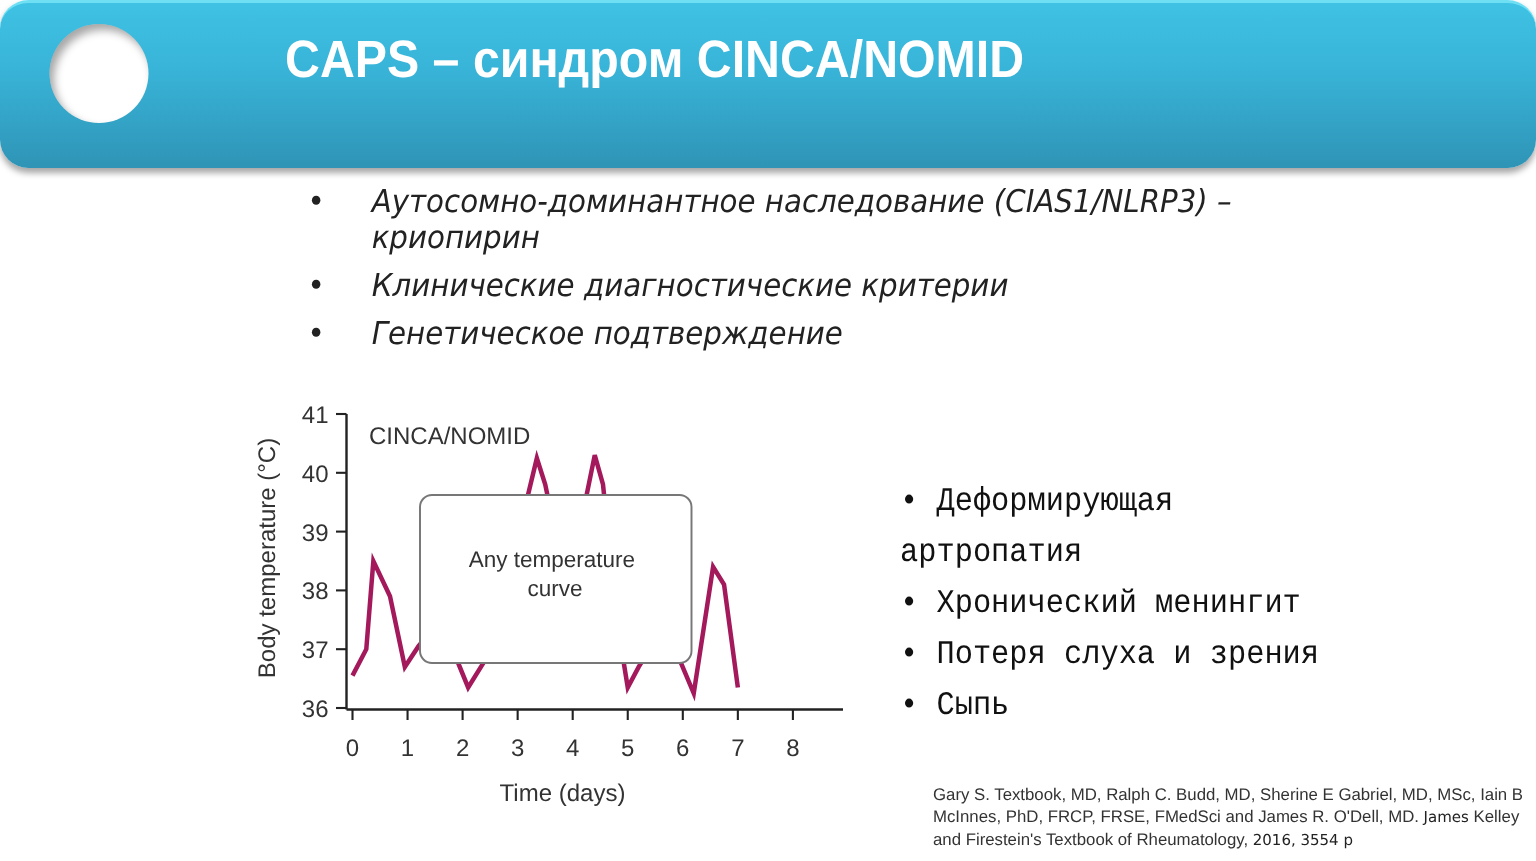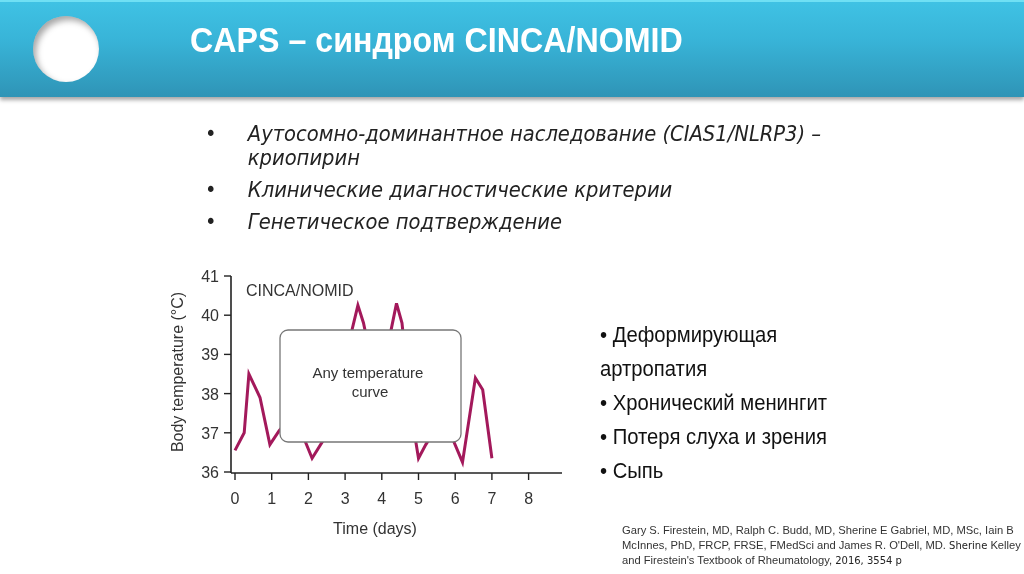--- a/index.html
+++ b/index.html
@@ -1,31 +1,31 @@
 <!DOCTYPE html>
 <html><head>
 <meta charset="utf-8">
 <style>
   html, body { margin:0; padding:0; }
   body { width:1024px; height:574px; position:relative; overflow:hidden; background:#ffffff; font-family:"Liberation Sans", sans-serif; }
-  .header { position:absolute; left:0; top:0; width:1024px; height:97px;
+  .header { position:absolute; left:0; top:0; width:1024px; height:112px;
     background:linear-gradient(to bottom, #3fc2e4 0%, #38b4d8 40%, #2f94b6 100%);
     border-top:2px solid #6fe0f4; box-sizing:border-box;
-    box-shadow:0 3px 4px rgba(0,0,0,0.35); }
+    box-shadow:0 3px 4px rgba(0,0,0,0.35);border-radius:19px; }
   .circle { position:absolute; left:33px; top:14px; width:66px; height:66px; border-radius:50%;
     background:#ffffff; box-shadow:inset 3px 4px 6px rgba(0,0,0,0.35); }
   .title { position:absolute; left:190px; top:18px; color:#ffffff; font-weight:bold;
     font-size:35px; font-family:"Liberation Sans", sans-serif; letter-spacing:0px;
     transform:scaleX(0.92); transform-origin:left center; white-space:nowrap; }
   .bullets { position:absolute; left:205px; top:122px; width:780px; list-style:none; margin:0; padding:0; }
   .bullets li { position:relative; padding-left:46px; font-style:italic; font-size:21px; line-height:24px;
     color:#222; font-family:"DejaVu Sans", sans-serif; margin-bottom:8px; transform:scaleX(0.93); transform-origin:left center; }
   .bullets li .dot { position:absolute; left:0; top:0; font-style:normal; }
   .right-list { position:absolute; left:600px; top:318px; width:360px; font-size:22px; line-height:34px; color:#111;
-    font-family:Liberation Sans, sans-serif; }
+    font-family:Liberation Mono, monospace; }
   .right-list div { transform:scaleX(0.92); transform-origin:left center; white-space:nowrap; }
   .citation { position:absolute; left:622px; top:523px; width:400px; font-size:11.2px; line-height:15px; color:#333;
     font-family:"Liberation Sans", sans-serif; }
   .citation .src { font-family:"DejaVu Sans", sans-serif; font-size:10px; color:#222; }
   svg text { font-family:"Liberation Sans", sans-serif; fill:#333; }
 </style>
 </head>
 <body>
 
 <div class="header">
@@ -100,17 +100,17 @@
 
 <div class="right-list">
   <div>• Деформирующая</div>
   <div>артропатия</div>
   <div>• Хронический менингит</div>
   <div>• Потеря слуха и зрения</div>
   <div>• Сыпь</div>
 </div>
 
 <div class="citation">
-  <span>Gary S. Firestein, MD, Ralph C. Budd, MD, Sherine E Gabriel, MD, MSc, Iain B McInnes, PhD, FRCP, FRSE, FMedSci and James R. O'Dell, MD.</span>
-  <span class="src">Sherine</span>
+  <span>Gary S. Textbook, MD, Ralph C. Budd, MD, Sherine E Gabriel, MD, MSc, Iain B McInnes, PhD, FRCP, FRSE, FMedSci and James R. O'Dell, MD.</span>
+  <span class="src">James</span>
   <span>Kelley and Firestein's Textbook of Rheumatology,</span>
   <span class="src">2016, 3554 p</span>
 </div>
 
 </body></html>

